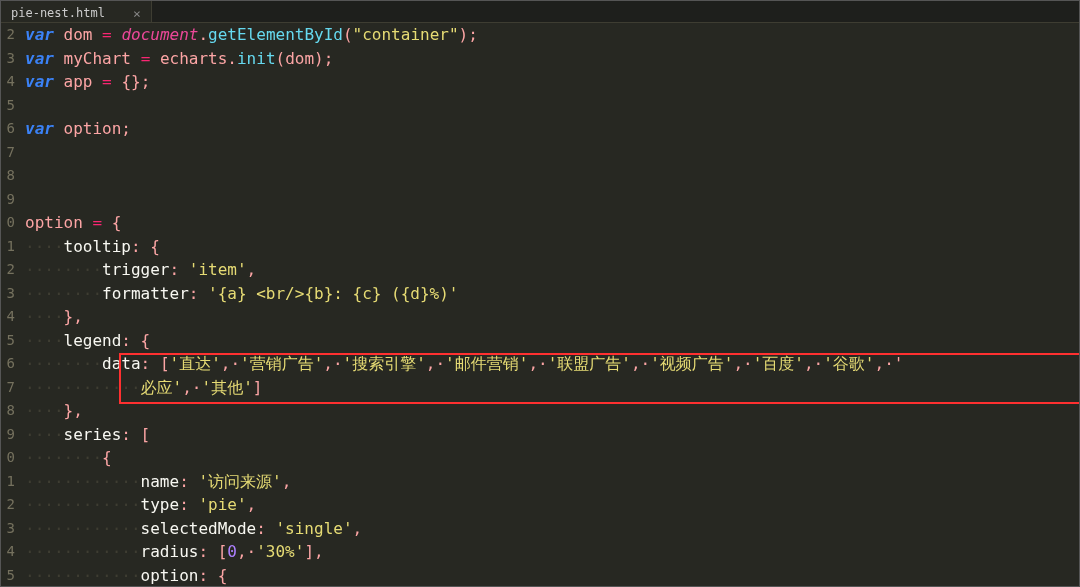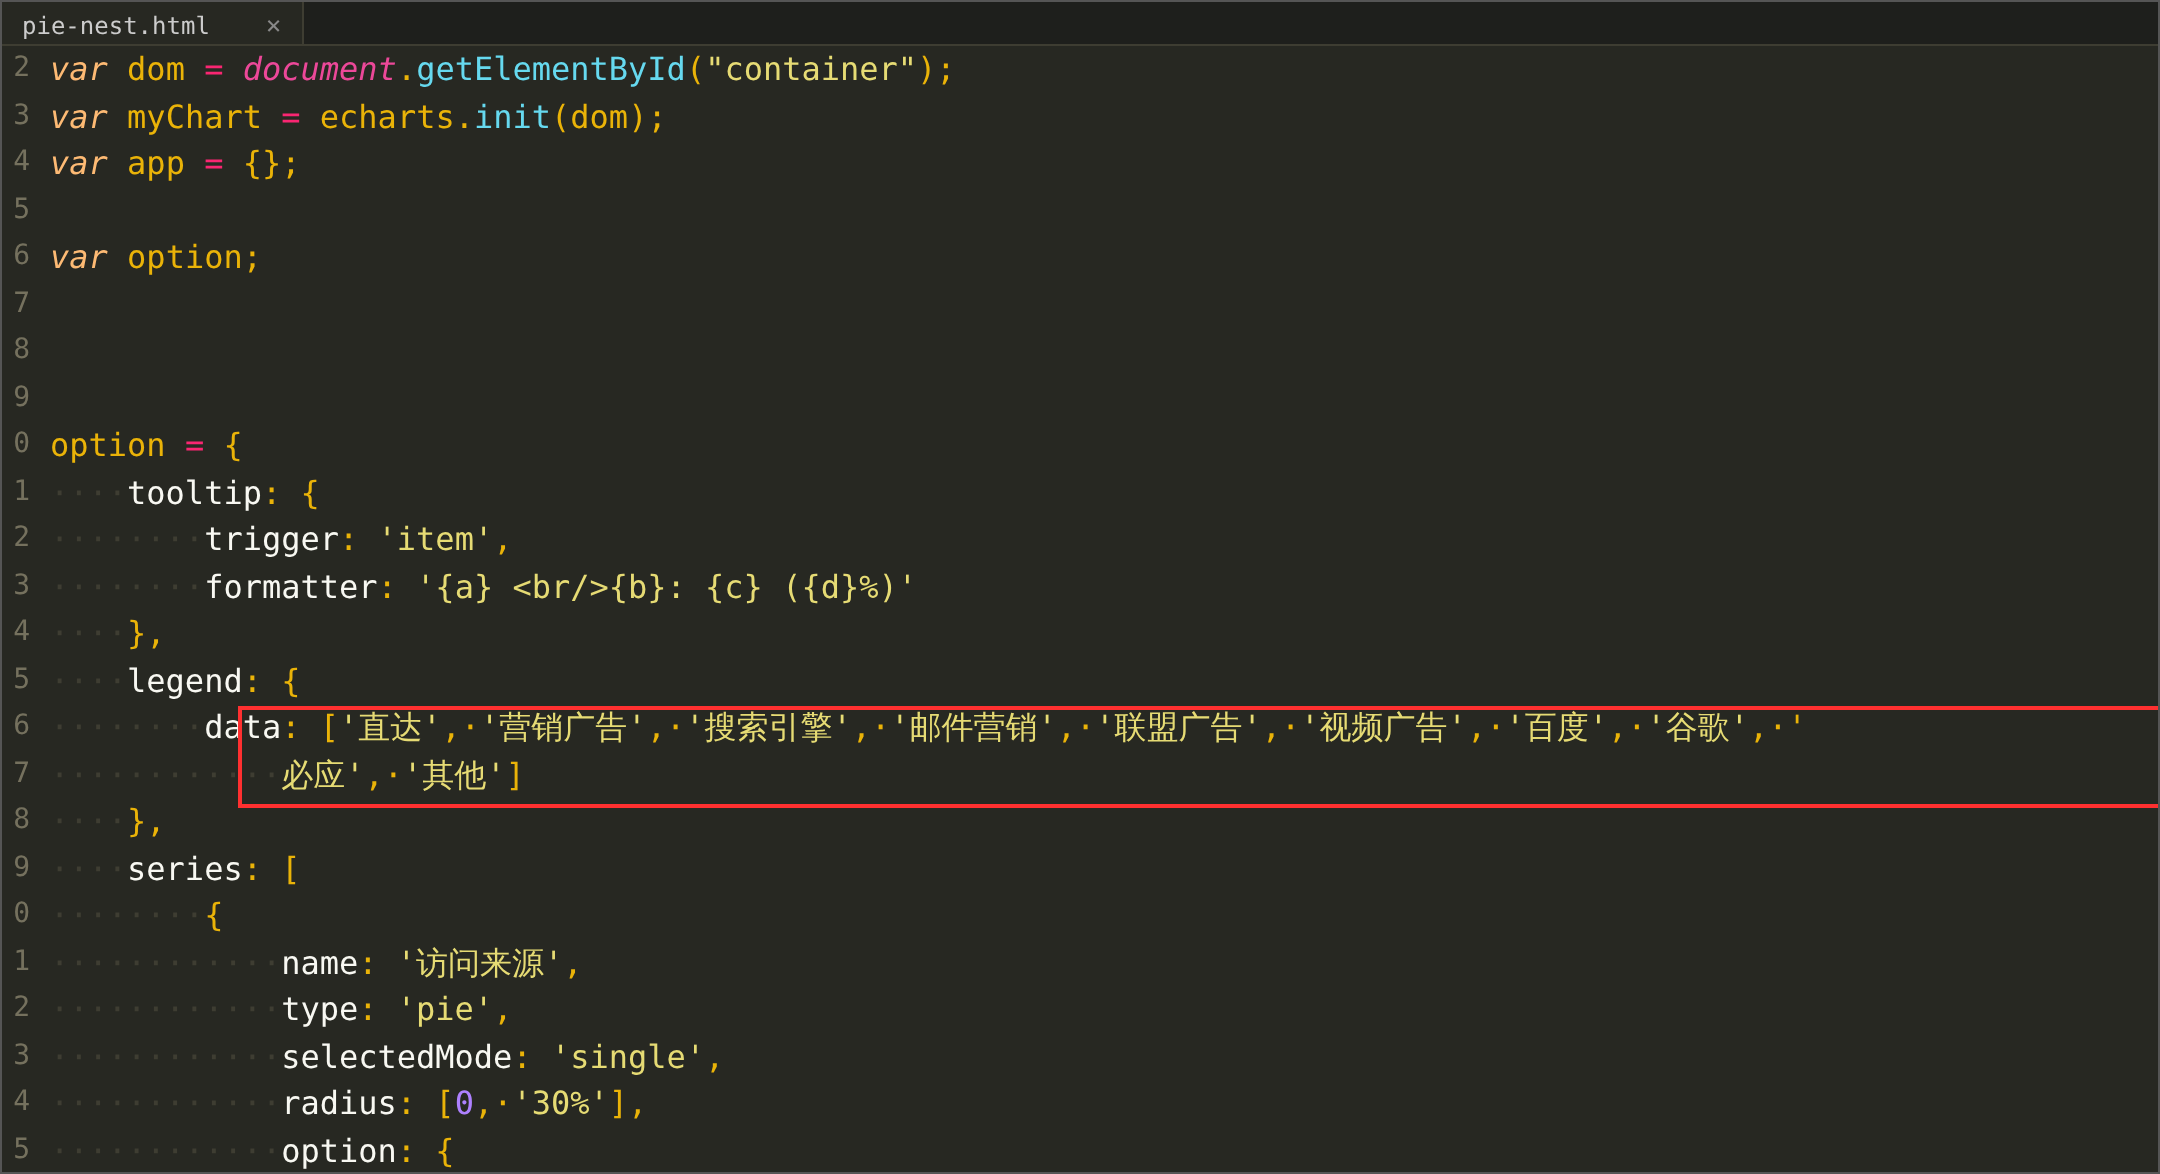--- a/index.html
+++ b/index.html
@@ -54,27 +54,27 @@
     .code {
       flex: 1;
       padding-left: 6px;
       position: relative;
     }
     .line {
       height: 23.5px;
       line-height: 23.5px;
       white-space: pre;
     }
-    .kw { color: #fdba74; font-style: italic; }
+    .kw { color: #3b82f6; font-style: italic; font-weight: bold; }
     .eq { color: #f92672; }
     .obj { color: #ec4899; font-style: italic; }
     .method { color: #66d9ef; }
     .str { color: #e6db74; }
     .num { color: #ae81ff; }
-    .plain { color: #eab308; }
+    .plain { color: #fca5a5; }
     .prop { color: #f8f8f2; }
     .dots { color: #3e3d32; }
     .highlight-box {
       position: absolute;
       border: 2px solid #ff3030;
       pointer-events: none;
     }
   </style>
 </head>
 <body>

